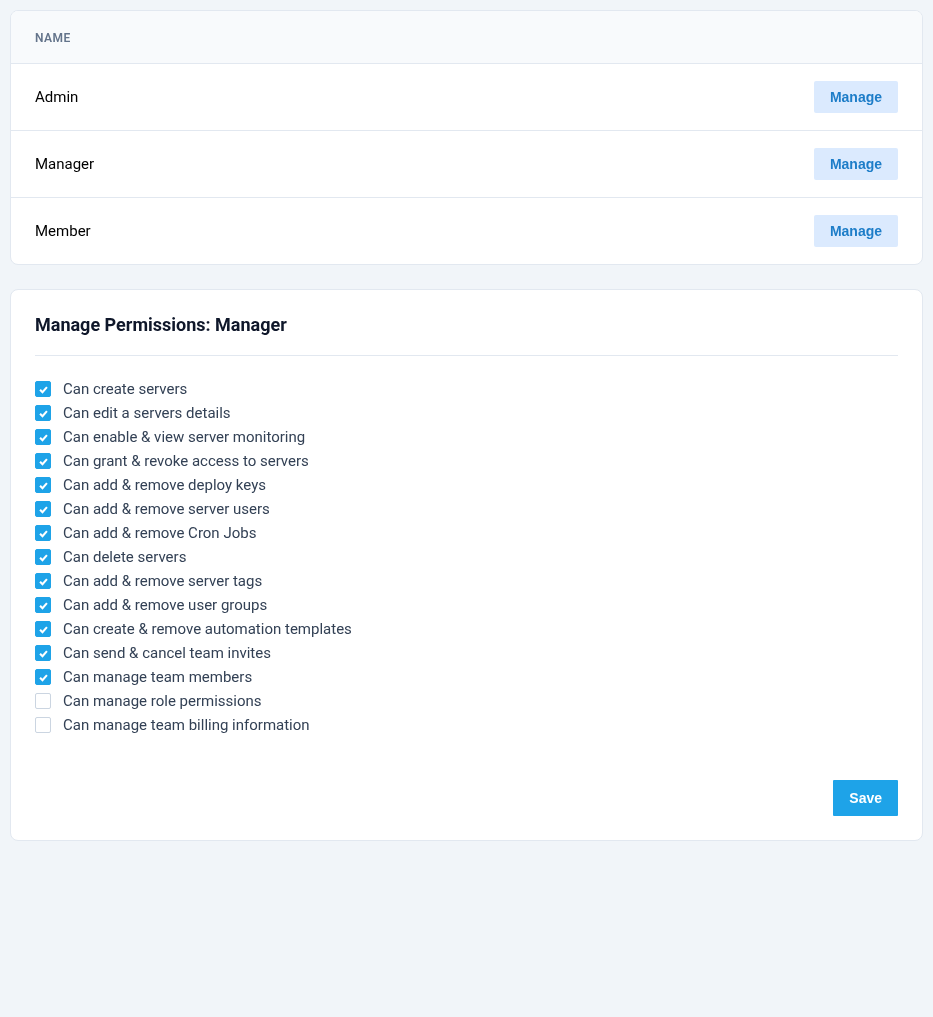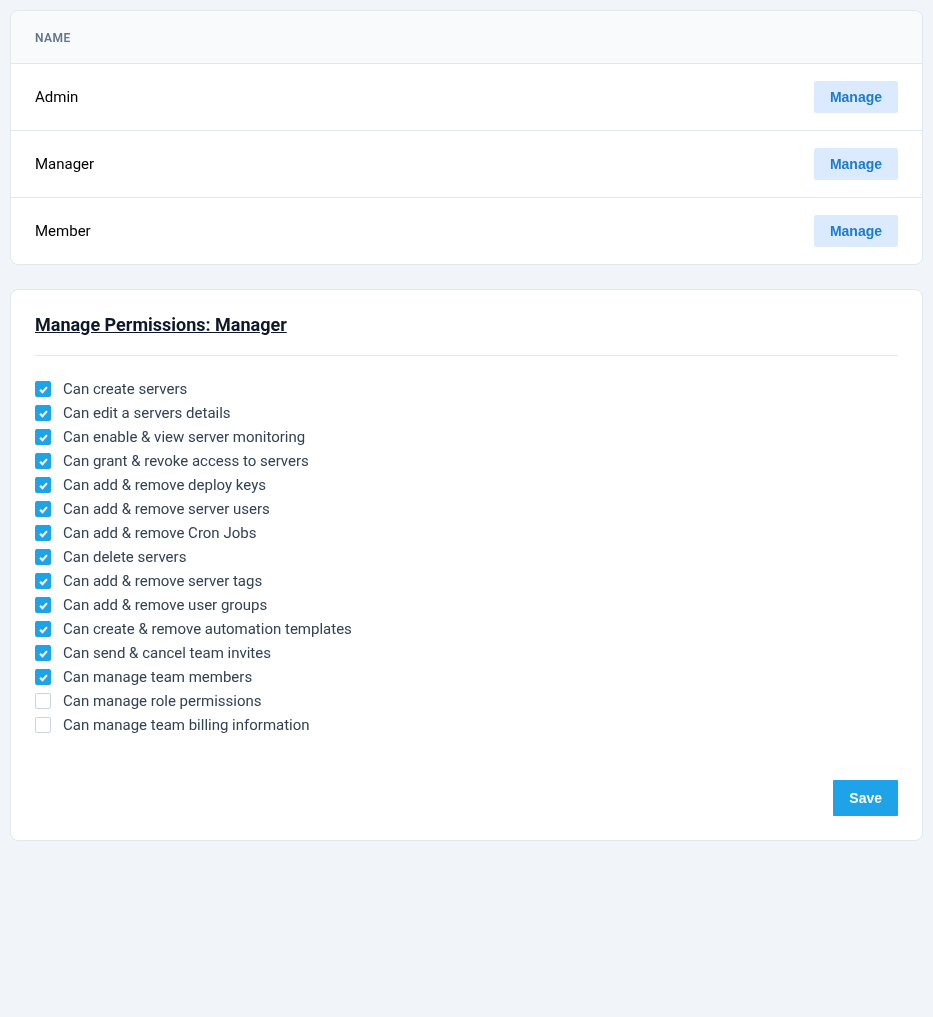--- a/index.html
+++ b/index.html
@@ -63,21 +63,20 @@
     .permissions-card {
       padding: 24px;
     }
     .permissions-title {
       font-size: 18px;
       font-weight: 700;
       color: #0f172a;
       padding-bottom: 20px;
       border-bottom: 1px solid #e2e8f0;
       margin-bottom: 24px;
-      text-decoration: underline;
     }
     .permissions-list {
       display: flex;
       flex-direction: column;
       gap: 6px;
     }
     .permission-item {
       display: flex;
       align-items: center;
       gap: 12px;

